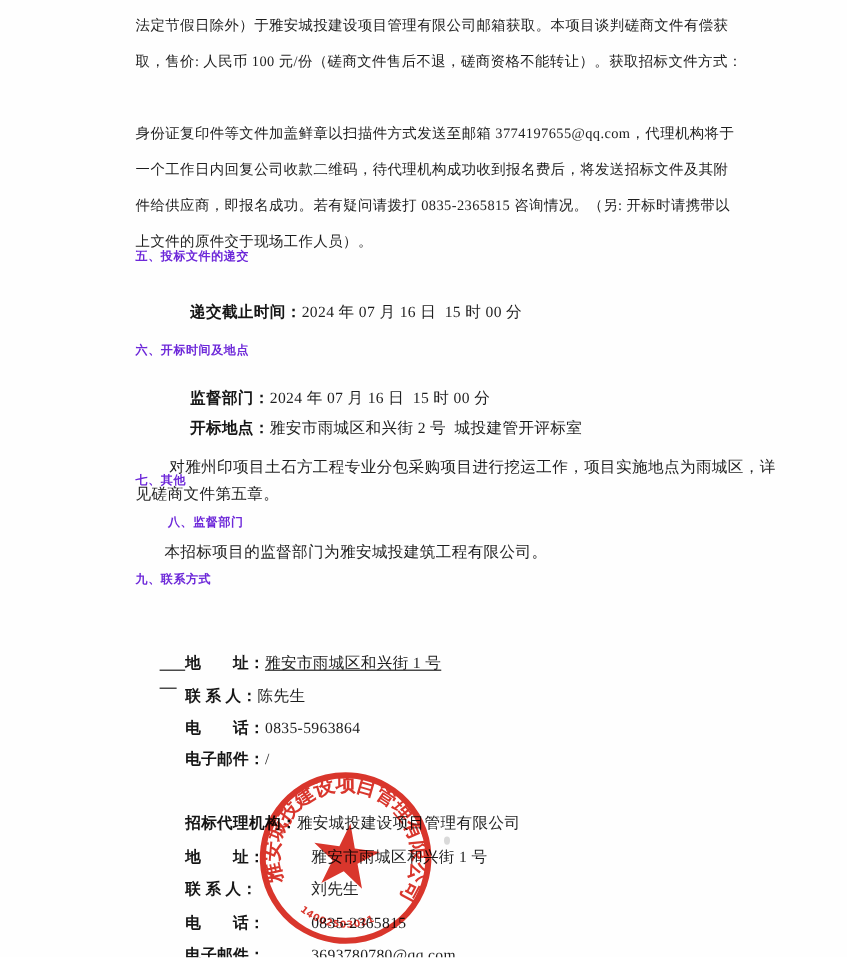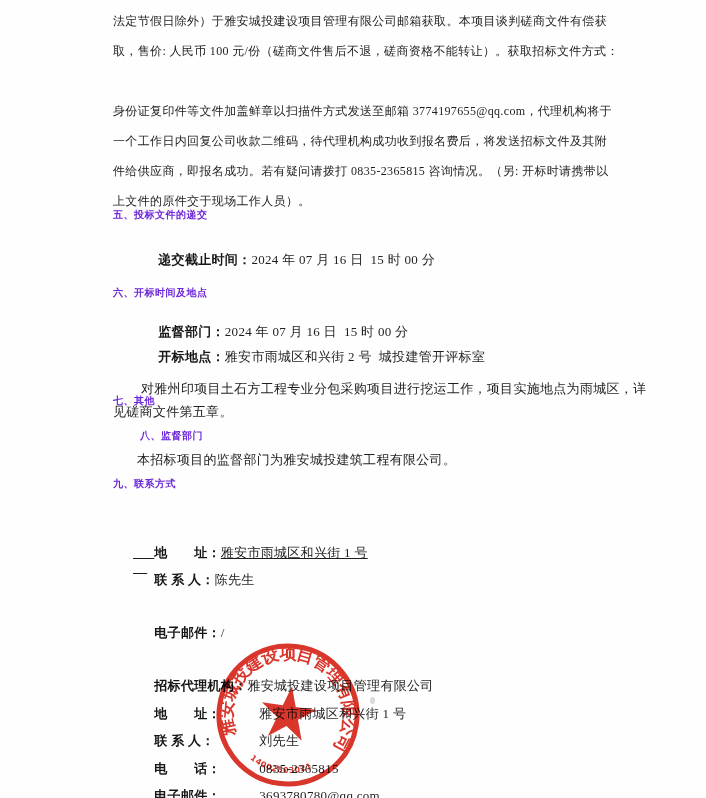--- a/index.html
+++ b/index.html
@@ -53,20 +53,23 @@
     <div class="line" style="top:452px;left:24px;">本招标项目的监督部门为雅安城投建筑工程有限公司。</div>
 
     <div class="line sec-h" style="top:476px;left:0;">九、联系方式</div>
 
     <div class="line" style="top:530px;left:20px;text-decoration:underline;">
       <span class="f-label">地　　址：</span><span class="f-value">雅安市雨城区和兴街 1 号</span>
     </div>
     <div class="line" style="top:557px;left:20px;">
       <span class="f-label">联 系 人：</span><span class="f-value">陈先生</span>
     </div>
+    <div class="line" style="top:584px;left:20px;">
+      <span class="f-label">电　　话：</span><span class="f-value">0835-5963864</span>
+    </div>
     <div class="line" style="top:663px;left:20px;">
       <span class="f-label">招标代理机构：</span><span class="f-value">雅安城投建设项目管理有限公司</span>
     </div>
 
     <div class="line" style="top:610px;left:20px;">
       <span class="f-label">电子邮件：</span><span class="f-value">/</span>
     </div>
     <div class="line" style="top:691px;left:20px;">
       <span class="f-label lab-w">地　　址：</span><span class="f-value">雅安市雨城区和兴街 1 号</span>
     </div>

